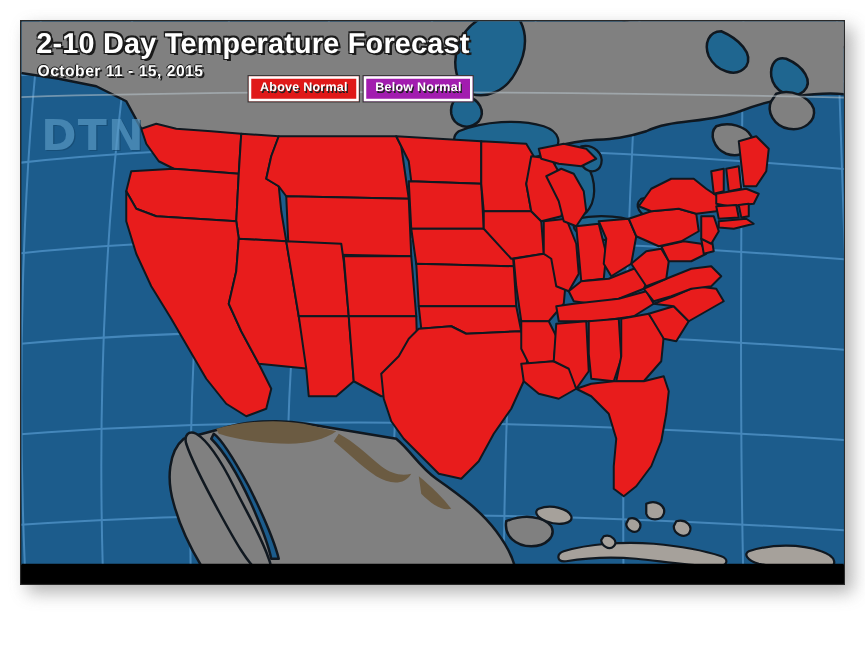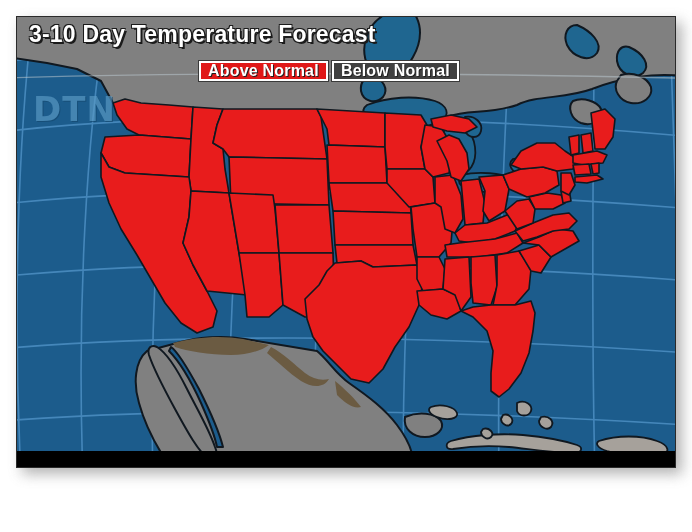--- a/index.html
+++ b/index.html
@@ -59,29 +59,29 @@
 
   
   .legend{
     position:absolute;left:182px;top:44px;
     display:flex;gap:4px;
   }
   .legend-chip{
     border:2px solid #ffffff;
     padding:1px 7px 2px 7px;
     color:#ffffff;
-    font-size:16px;font-weight:bold;
+    font-size:10px;font-weight:bold;
     letter-spacing:.2px;
     line-height:13px;
     text-shadow:1px 1px 0 #202020;
     white-space:nowrap;
     box-shadow:0 0 0 1px #3a3a3a;
   }
   .chip-above{background:#e01818;}
-  .chip-below{background:#404040;}
+  .chip-below{background:#a21caf;}
 
   
   .watermark{
     position:absolute;left:16px;top:72px;
     font-size:34px;font-weight:bold;
     font-family:"DejaVu Sans",sans-serif;
     letter-spacing:1px;
     color:#5b9bc6;
     opacity:.65;
     text-shadow:1px 1px 0 #14486e;
@@ -289,21 +289,22 @@
             <path d="M558,160 L580,158 L586,162 L570,166 L558,165 Z"></path>
           </g>
 
           <path d="M-40,62 C120,56 380,54 700,62" stroke="#b8c4cc" stroke-width="1.4" fill="none" opacity=".55"></path>
         </g>
       </svg>
 
       <div class="watermark">DTN</div>
 
       <div class="hdr">
-        <div class="title">3-10 Day Temperature Forecast</div>
+        <div class="title">2-10 Day Temperature Forecast</div>
+        <div class="subtitle">October 11 - 15, 2015</div>
       </div>
 
       <div class="legend">
         <div class="legend-chip chip-above">Above Normal</div>
         <div class="legend-chip chip-below">Below Normal</div>
       </div>
     </div>
 
     <div class="bottom-bar"></div>
   </div>

